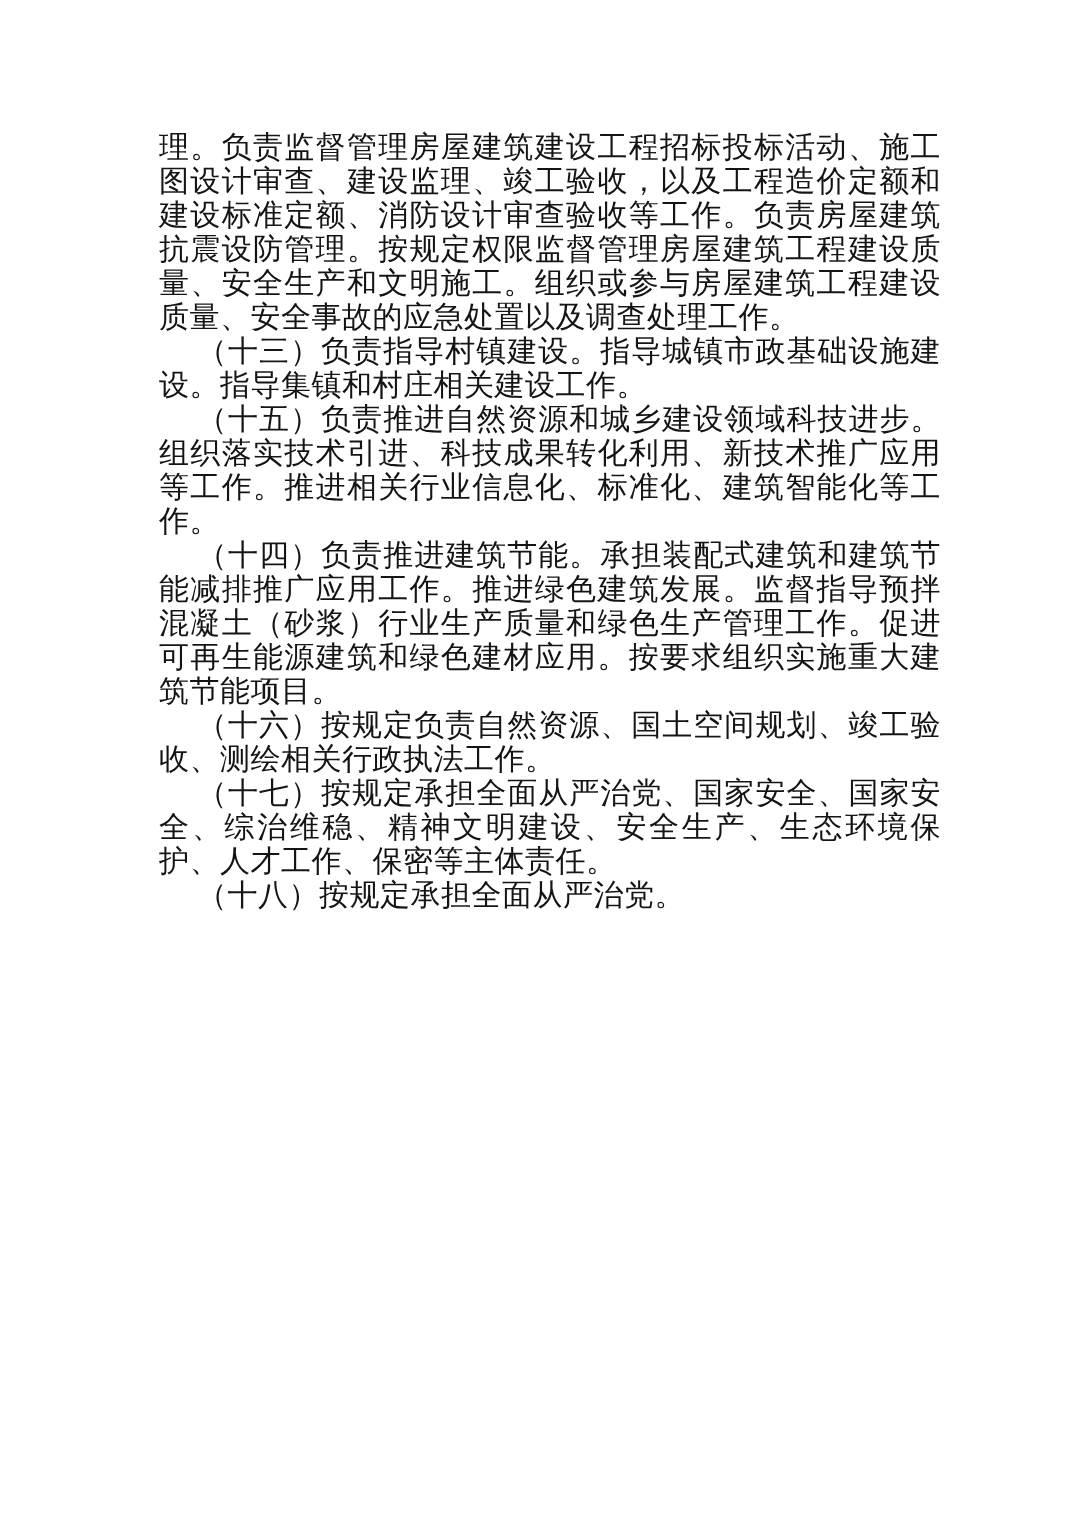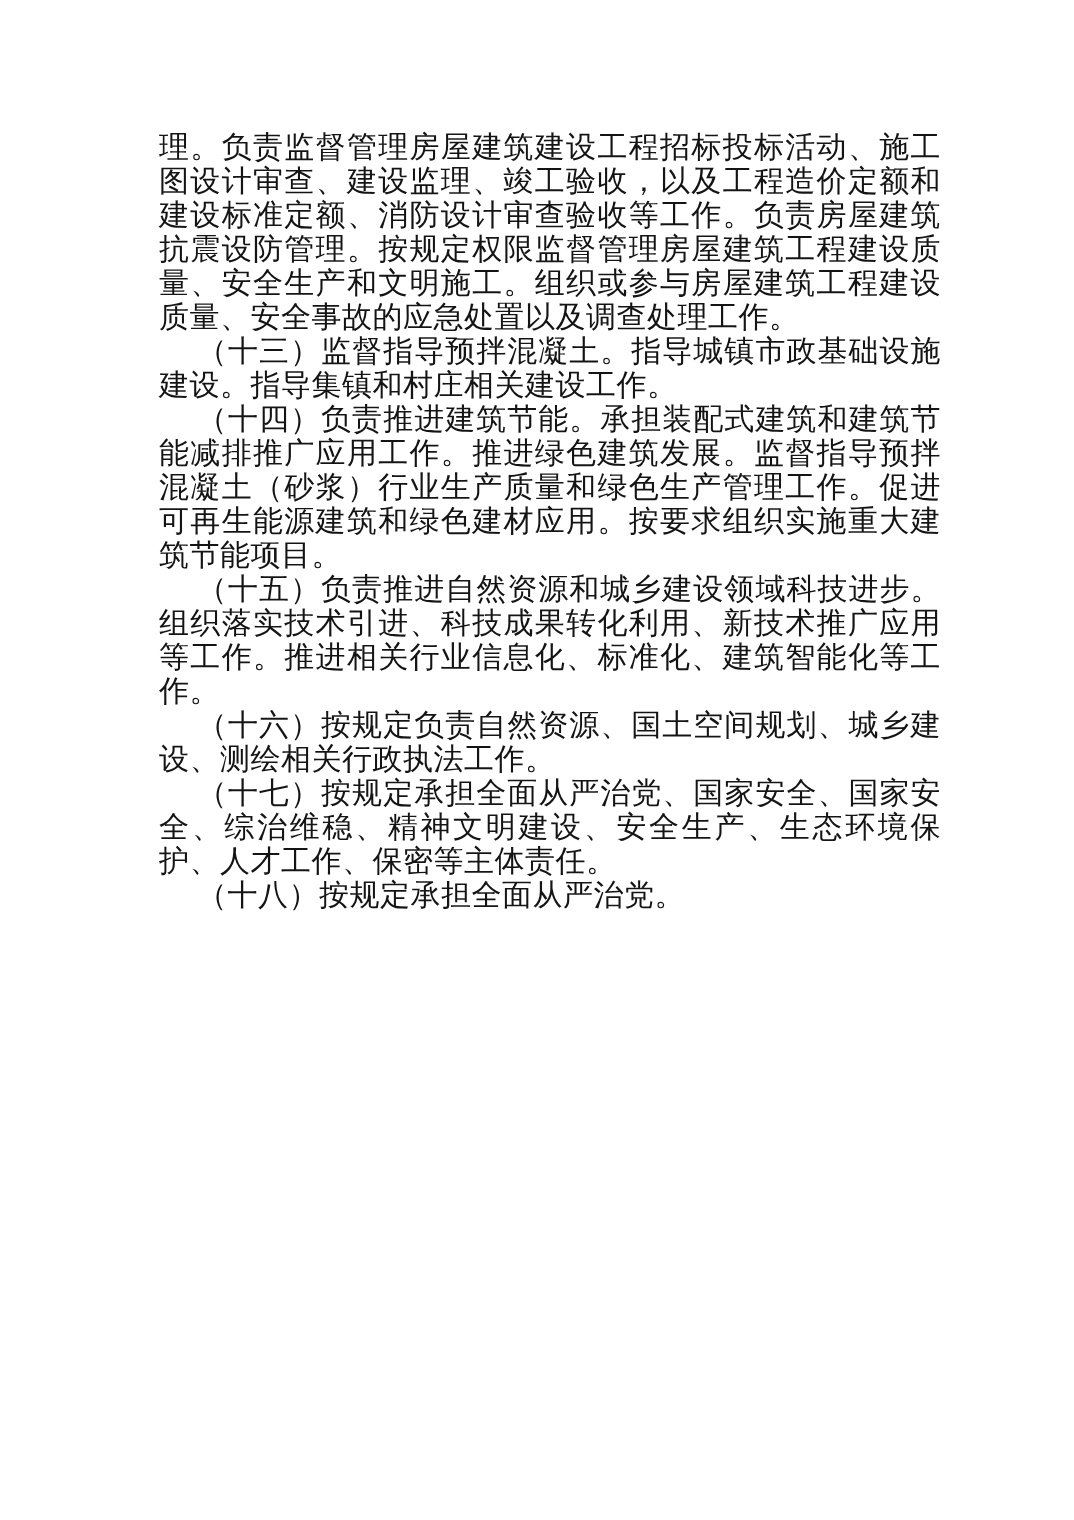--- a/index.html
+++ b/index.html
@@ -42,20 +42,20 @@
   .para.indent {
     text-indent: 38px;
   }
 </style>
 </head>
 <body>
 
 <div class="page">
   <div class="text-block">
     <p class="para">理。负责监督管理房屋建筑建设工程招标投标活动、施工图设计审查、建设监理、竣工验收，以及工程造价定额和建设标准定额、消防设计审查验收等工作。负责房屋建筑抗震设防管理。按规定权限监督管理房屋建筑工程建设质量、安全生产和文明施工。组织或参与房屋建筑工程建设质量、安全事故的应急处置以及调查处理工作。</p>
-    <p class="para indent">（十三）监督指导预拌混凝土。指导城镇市政基础设施建设。指导集镇和村庄相关建设工作。</p>
+    <p class="para indent">（十三）负责指导村镇建设。指导城镇市政基础设施建设。指导集镇和村庄相关建设工作。</p>
+    <p class="para indent">（十五）负责推进自然资源和城乡建设领域科技进步。组织落实技术引进、科技成果转化利用、新技术推广应用等工作。推进相关行业信息化、标准化、建筑智能化等工作。</p>
     <p class="para indent">（十四）负责推进建筑节能。承担装配式建筑和建筑节能减排推广应用工作。推进绿色建筑发展。监督指导预拌混凝土（砂浆）行业生产质量和绿色生产管理工作。促进可再生能源建筑和绿色建材应用。按要求组织实施重大建筑节能项目。</p>
-    <p class="para indent">（十五）负责推进自然资源和城乡建设领域科技进步。组织落实技术引进、科技成果转化利用、新技术推广应用等工作。推进相关行业信息化、标准化、建筑智能化等工作。</p>
-    <p class="para indent">（十六）按规定负责自然资源、国土空间规划、城乡建设、测绘相关行政执法工作。</p>
+    <p class="para indent">（十六）按规定负责自然资源、国土空间规划、竣工验收、测绘相关行政执法工作。</p>
     <p class="para indent">（十七）按规定承担全面从严治党、国家安全、国家安全、综治维稳、精神文明建设、安全生产、生态环境保护、人才工作、保密等主体责任。</p>
     <p class="para indent">（十八）按规定承担全面从严治党。</p>
   </div>
 </div>
 
 </body></html>

